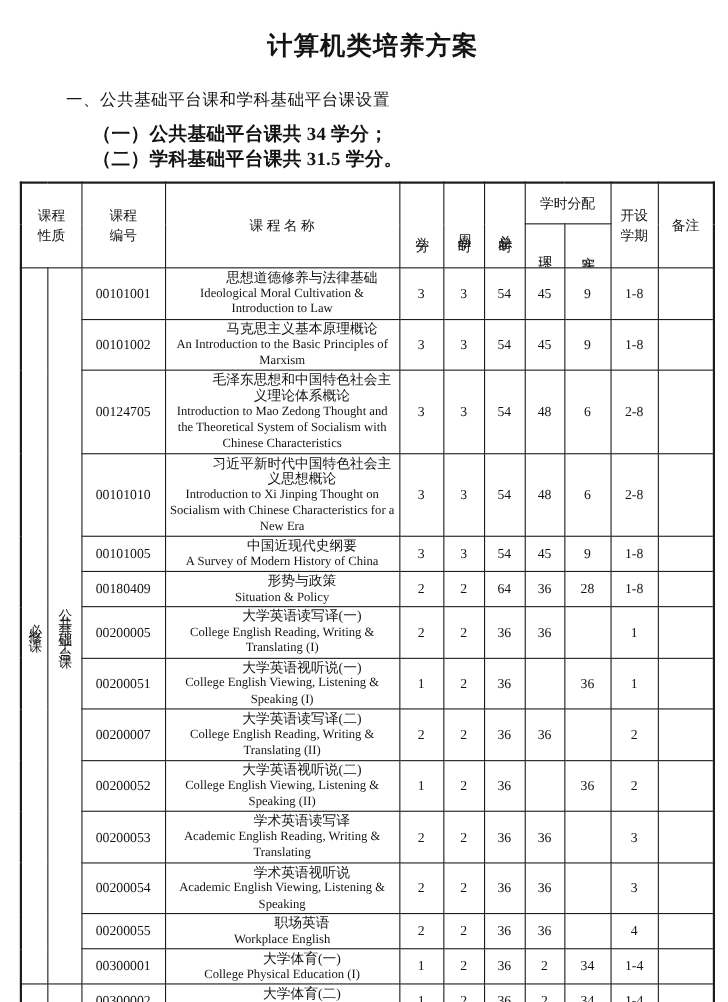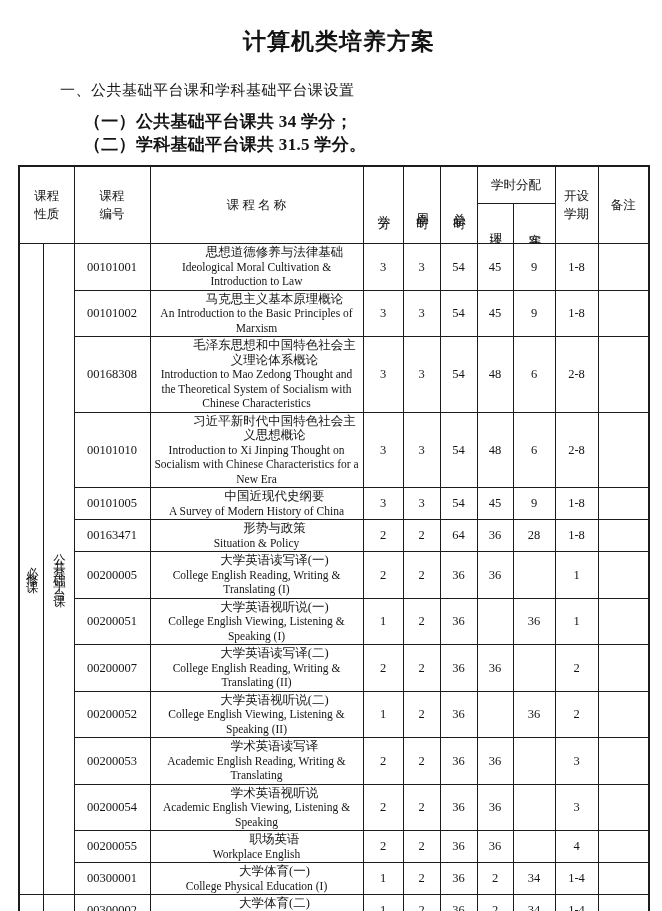--- a/index.html
+++ b/index.html
@@ -147,21 +147,21 @@
     </td>
     <td class="num-cell">3</td>
     <td class="num-cell">3</td>
     <td class="num-cell">54</td>
     <td class="num-cell">45</td>
     <td class="num-cell">9</td>
     <td class="num-cell">1-8</td>
     <td class="num-cell"></td>
   </tr>
       <tr>
-    <td class="code-cell">00168308</td>
+    <td class="code-cell">00124705</td>
     <td class="name-cell">
       <div class="cn">毛泽东思想和中国特色社会主义理论体系概论</div>
       <div class="en">Introduction to Mao Zedong Thought and the Theoretical System of Socialism with Chinese Characteristics</div>
     </td>
     <td class="num-cell">3</td>
     <td class="num-cell">3</td>
     <td class="num-cell">54</td>
     <td class="num-cell">48</td>
     <td class="num-cell">6</td>
     <td class="num-cell">2-8</td>
@@ -189,21 +189,21 @@
     </td>
     <td class="num-cell">3</td>
     <td class="num-cell">3</td>
     <td class="num-cell">54</td>
     <td class="num-cell">45</td>
     <td class="num-cell">9</td>
     <td class="num-cell">1-8</td>
     <td class="num-cell"></td>
   </tr>
       <tr>
-    <td class="code-cell">00163471</td>
+    <td class="code-cell">00180409</td>
     <td class="name-cell">
       <div class="cn">形势与政策</div>
       <div class="en">Situation &amp; Policy</div>
     </td>
     <td class="num-cell">2</td>
     <td class="num-cell">2</td>
     <td class="num-cell">64</td>
     <td class="num-cell">36</td>
     <td class="num-cell">28</td>
     <td class="num-cell">1-8</td>

